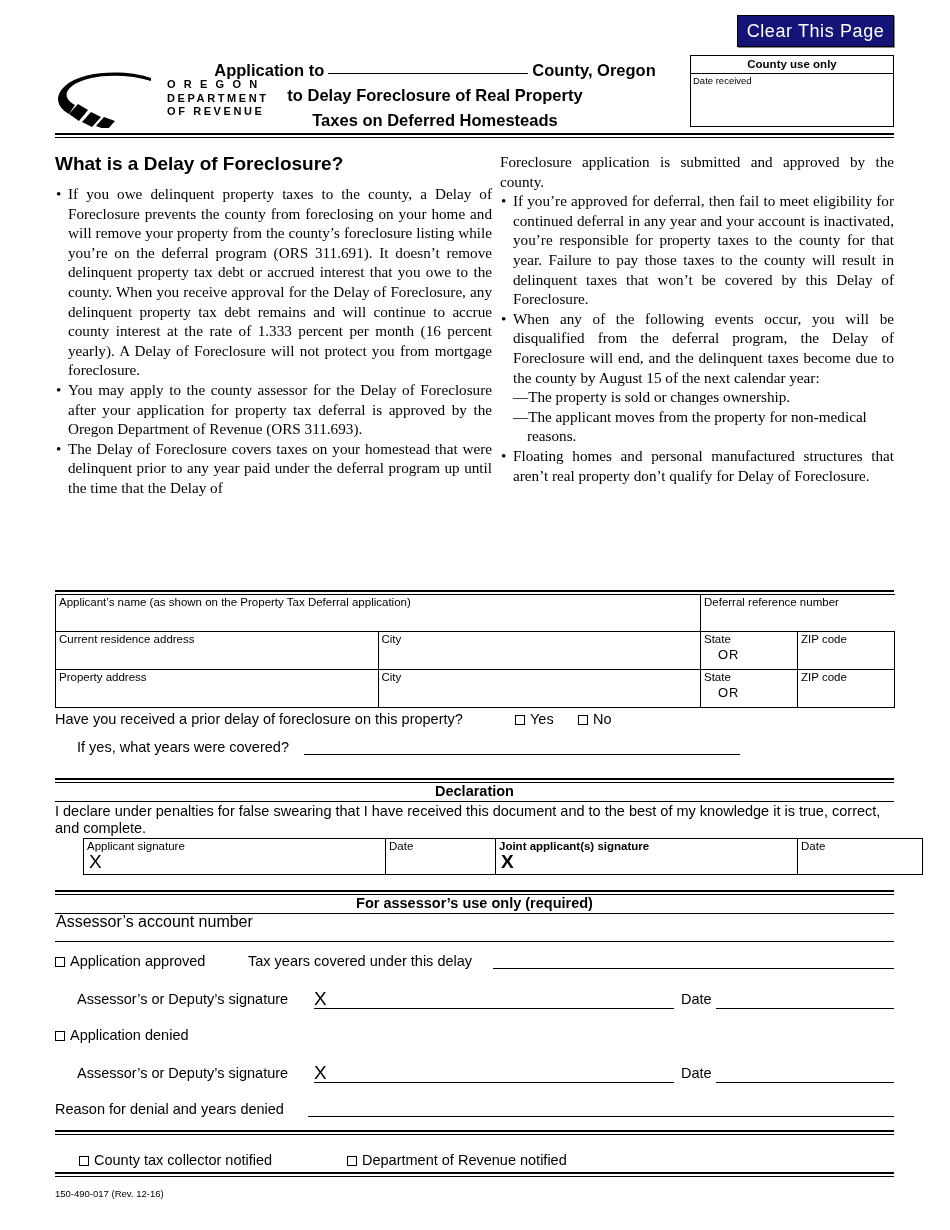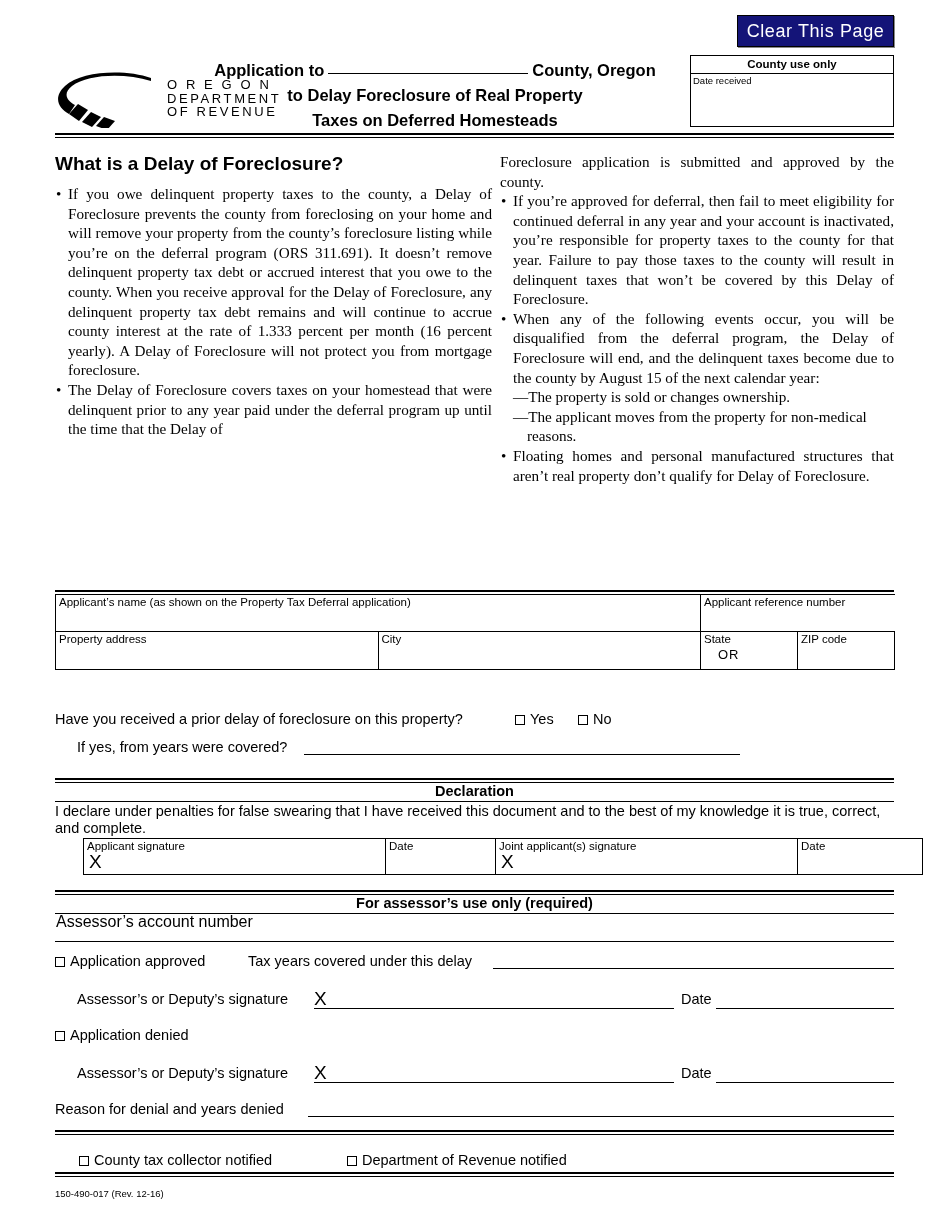--- a/index.html
+++ b/index.html
@@ -46,22 +46,22 @@
     position: absolute;
     left: 55px;
     top: 72px;
     width: 155px;
     height: 56px;
   }
   .logo-text {
     position: absolute;
     left: 112px;
     top: 6px;
-    font-size: 13px;
-    font-weight: normal;
+    font-size: 11px;
+    font-weight: bold;
     letter-spacing: 2.6px;
     line-height: 13.5px;
     white-space: nowrap;
   }
 
   .title-block {
     position: absolute;
     left: 195px;
     top: 58px;
     width: 480px;
@@ -270,20 +270,21 @@
       <span>Date received</span>
     </div>
   </div>
 
   <div class="rule-double" style="top:133px;"></div>
 
   <div class="sec-head">What is a Delay of Foreclosure?</div>
 
   <div class="col left">
     <p class="bullet">If you owe delinquent property taxes to the county, a Delay of Foreclosure prevents the county from foreclosing on your home and will remove your property from the county’s foreclosure listing while you’re on the deferral program (ORS 311.691). It doesn’t remove delinquent property tax debt or accrued interest that you owe to the county. When you receive approval for the Delay of Foreclosure, any delinquent property tax debt remains and will continue to accrue county interest at the rate of 1.333 percent per month (16 percent yearly). A Delay of Foreclosure will not protect you from mortgage foreclosure.</p>
+    <p class="bullet">You may apply to the county assessor for the Delay of Foreclosure after your application for property tax deferral is approved by the Oregon Department of Revenue (ORS 311.693).</p>
     <p class="bullet">The Delay of Foreclosure covers taxes on your homestead that were delinquent prior to any year paid under the deferral program up until the time that the Delay of</p>
   </div>
 
   <div class="col right">
     <p class="nobullet">Foreclosure application is submitted and approved by the county.</p>
     <p class="bullet">If you’re approved for deferral, then fail to meet eligibility for continued deferral in any year and your account is inactivated, you’re responsible for property taxes to the county for that year. Failure to pay those taxes to the county will result in delinquent taxes that won’t be covered by this Delay of Foreclosure.</p>
     <p class="bullet">When any of the following events occur, you will be disqualified from the deferral program, the Delay of Foreclosure will end, and the delinquent taxes become due to the county by August 15 of the next calendar year:</p>
     <p class="dashitem">—The property is sold or changes ownership.</p>
     <p class="dashitem">—The applicant moves from the property for non-medical reasons.</p>
     <p class="bullet">Floating homes and personal manufactured structures that aren’t real property don’t qualify for Delay of Foreclosure.</p>
@@ -291,21 +292,36 @@
 
   <div class="rule-thick" style="top:590px;"></div>
 
   <table class="ftable" style="top:594px;">
     <tbody>
         <tr>
       <td colspan="2" style="width:645px;height:37px;">
         <span>Applicant’s name (as shown on the Property Tax Deferral application)</span>
       </td>
       <td colspan="2" style="width:194px;" class="noright">
-        <span>Applicant reference number</span>
+        <span>Deferral reference number</span>
+      </td>
+    </tr>
+    <tr>
+      <td style="width:432px;height:38px;">
+        <span>Current residence address</span>
+      </td>
+      <td style="width:248px;">
+        <span>City</span>
+      </td>
+      <td style="width:69px;">
+        <span>State</span>
+        <div class="cell-or">OR</div>
+      </td>
+      <td style="width:90px;">
+        <span>ZIP code</span>
       </td>
     </tr>
     <tr>
       <td style="height:38px;">
         <span>Property address</span>
       </td>
       <td>
         <span>City</span>
       </td>
       <td>
@@ -320,40 +336,40 @@
     </table>
 
   <div class="t" style="left:55px;top:711px;">Have you received a prior delay of foreclosure on this property?</div>
   <div class="t" style="left:515px;top:711px;">
     <span class="cbox"></span><span>Yes</span>
   </div>
   <div class="t" style="left:578px;top:711px;">
     <span class="cbox"></span><span>No</span>
   </div>
 
-  <div class="t" style="left:77px;top:739px;">If yes, from years were covered?</div>
+  <div class="t" style="left:77px;top:739px;">If yes, what years were covered?</div>
   <div class="dotline" style="left:304px;top:754px;width:436px;"></div>
 
   <div class="rule-double" style="top:778px;"></div>
   <div class="band" style="top:783px;">Declaration</div>
   <div class="rule-single" style="top:801px;"></div>
 
   <div style="position:absolute;left:55px;top:803px;width:845px;font-size:14.5px;line-height:16.5px;">I declare under penalties for false swearing that I have received this document and to the best of my knowledge it is true, correct, and complete.</div>
 
   <table class="ftable" style="top:838px;margin-left:28px;">
     <tbody>
         <tr>
       <td style="width:302px;height:36px;">
         <span>Applicant signature</span>
         <div class="sig-x">X</div>
       </td>
       <td style="width:110px;">
         <span>Date</span>
       </td>
-      <td style="width:302px;">
+      <td style="width:302px;font-weight:bold;">
         <span>Joint applicant(s) signature</span>
         <div class="sig-x">X</div>
       </td>
       <td style="width:125px;">
         <span>Date</span>
       </td>
     </tr>
   </tbody>
     </table>
 

